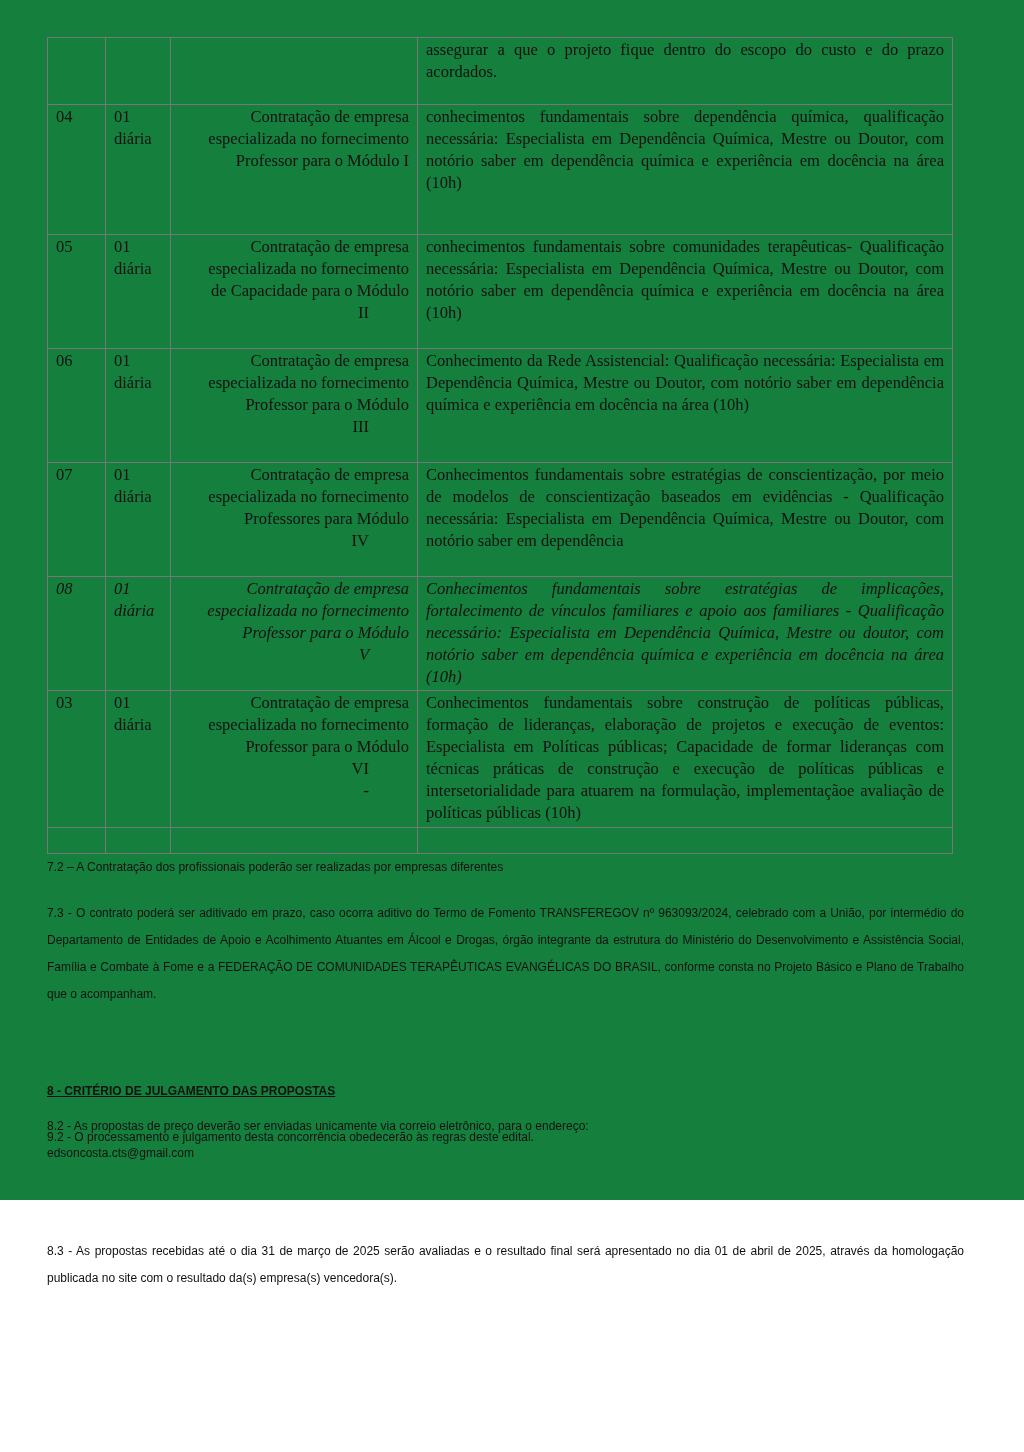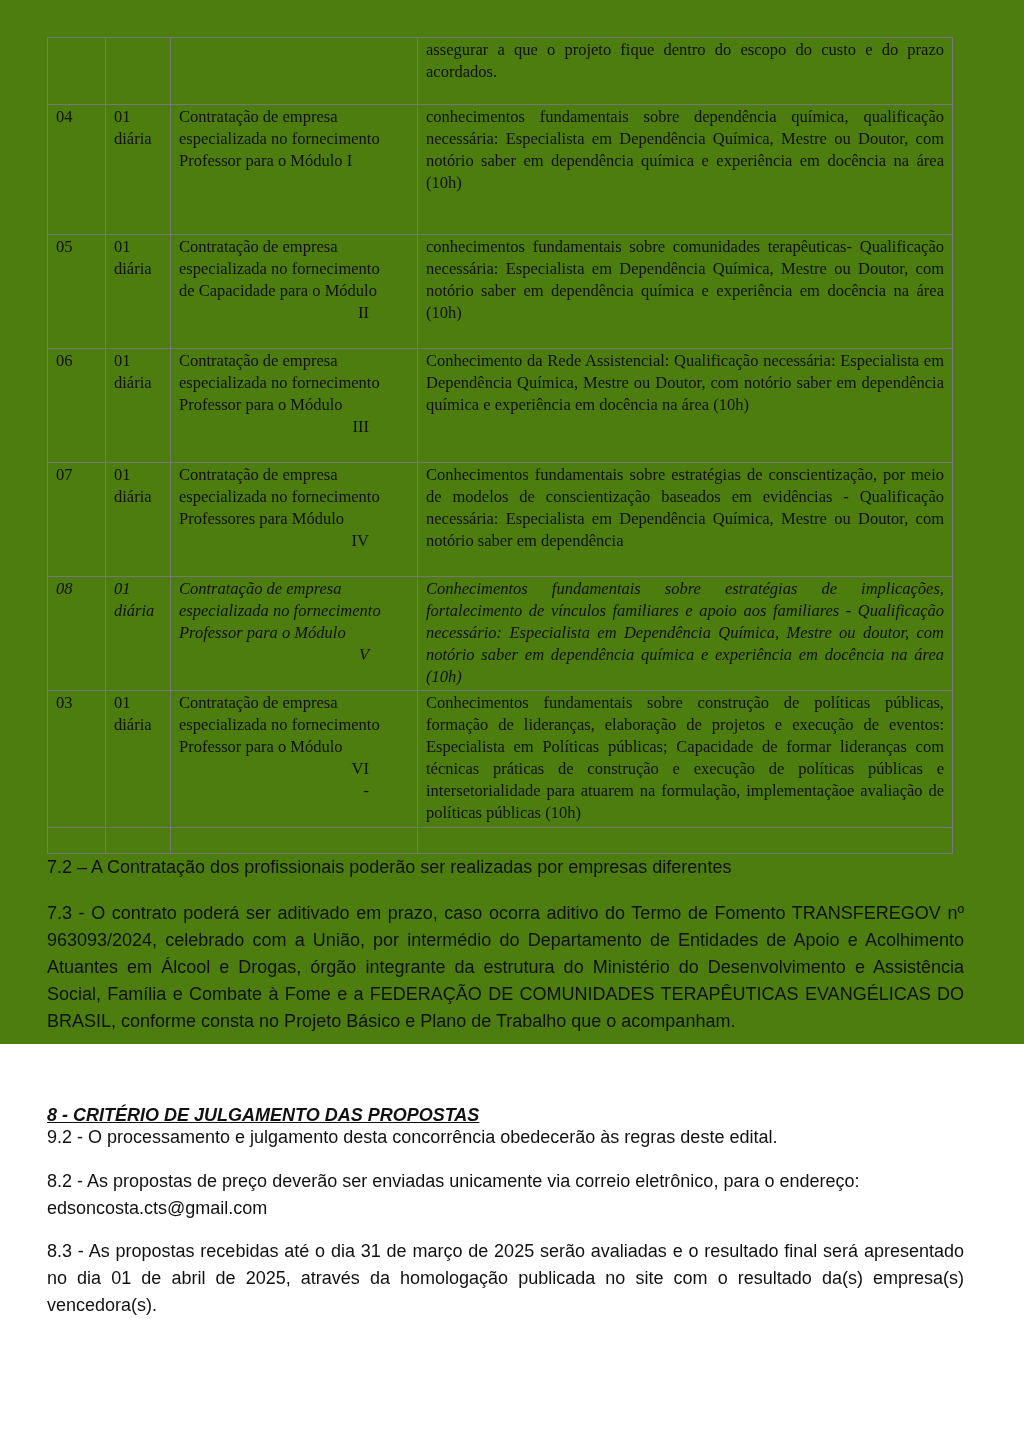--- a/index.html
+++ b/index.html
@@ -1,17 +1,17 @@
 <!DOCTYPE html>
 <html><head>
 <meta charset="utf-8">
 <style>
   html, body { margin: 0; padding: 0; background: #ffffff; }
   body { width: 1024px; height: 1452px; position: relative; overflow: hidden; color: #111; }
-  .page { position: absolute; left: 0; top: 0; width: 1024px; height: 1044px; background: #4d7c0f; }
+  .page { position: absolute; left: 0; top: 0; width: 1024px; height: 1200px; background: #15803d; }
 
   table.items {
     position: absolute; left: 47px; top: 37px;
     width: 905px;
     border-collapse: collapse;
     table-layout: fixed;
     font-family: "Liberation Serif", serif;
     font-size: 16.5px;
     line-height: 22px;
     color: #111;
@@ -20,27 +20,27 @@
     border: 1.5px solid #777;
     vertical-align: top;
     padding: 1px 8px 0 8px;
   }
   col.c1 { width: 58px; }
   col.c2 { width: 65px; }
   col.c3 { width: 247px; }
   col.c4 { width: 535px; }
   td.num { padding-left: 10px; }
   td.qty { text-align: left; padding: 1px 2px 0 2px; }
-  td.desc .line { display: block; }
+  td.desc .line { display: block; text-align: right; }
   td.desc .center { display: block; text-align: right; padding-right: 40px; }
   td.spec { text-align: justify; text-align-last: left; }
 
   .sans {
     font-family: "Liberation Sans", sans-serif;
-    font-size: 18px;
+    font-size: 12px;
     color: #111;
     position: absolute;
     left: 47px;
     width: 917px;
     line-height: 27px;
   }
   .just { text-align: justify; }
   .heading { font-weight: bold; text-decoration: underline; }
   .email { color: #111; }
 </style>
@@ -160,24 +160,24 @@
           <td class="desc"></td>
           <td class="spec"></td>
         </tr>
       </tbody>
   </table>
 
   <div class="sans" style="top:854px;">7.2 – A Contratação dos profissionais poderão ser realizadas por empresas diferentes</div>
 
   <div class="sans just" style="top:900px;">7.3 - O contrato poderá ser aditivado em prazo, caso ocorra aditivo do Termo de Fomento TRANSFEREGOV nº 963093/2024, celebrado com a União, por intermédio do Departamento de Entidades de Apoio e Acolhimento Atuantes em Álcool e Drogas, órgão integrante da estrutura do Ministério do Desenvolvimento e Assistência Social, Família e Combate à Fome e a FEDERAÇÃO DE COMUNIDADES TERAPÊUTICAS EVANGÉLICAS DO BRASIL, conforme consta no Projeto Básico e Plano de Trabalho que o acompanham.</div>
 
-  <div class="sans heading" style="top:1102px;font-style:italic;">8 - CRITÉRIO DE JULGAMENTO DAS PROPOSTAS</div>
+  <div class="sans heading" style="top:1078px;">8 - CRITÉRIO DE JULGAMENTO DAS PROPOSTAS</div>
 
   <div class="sans" style="top:1124px;">9.2 - O processamento e julgamento desta concorrência obedecerão às regras deste edital.</div>
 
-  <div class="sans" style="top:1168px;">
+  <div class="sans" style="top:1113px;">
     <span>8.2 - As propostas de preço deverão ser enviadas unicamente via correio eletrônico, para o endereço:</span><br>
     <a class="email">edsoncosta.cts@gmail.com</a>
   </div>
 
   <div class="sans just" style="top:1238px;">8.3 - As propostas recebidas até o dia 31 de março de 2025 serão avaliadas e o resultado final será apresentado no dia 01 de abril de 2025, através da homologação publicada no site com o resultado da(s) empresa(s) vencedora(s).</div>
 
 </div>
 
 </body></html>

